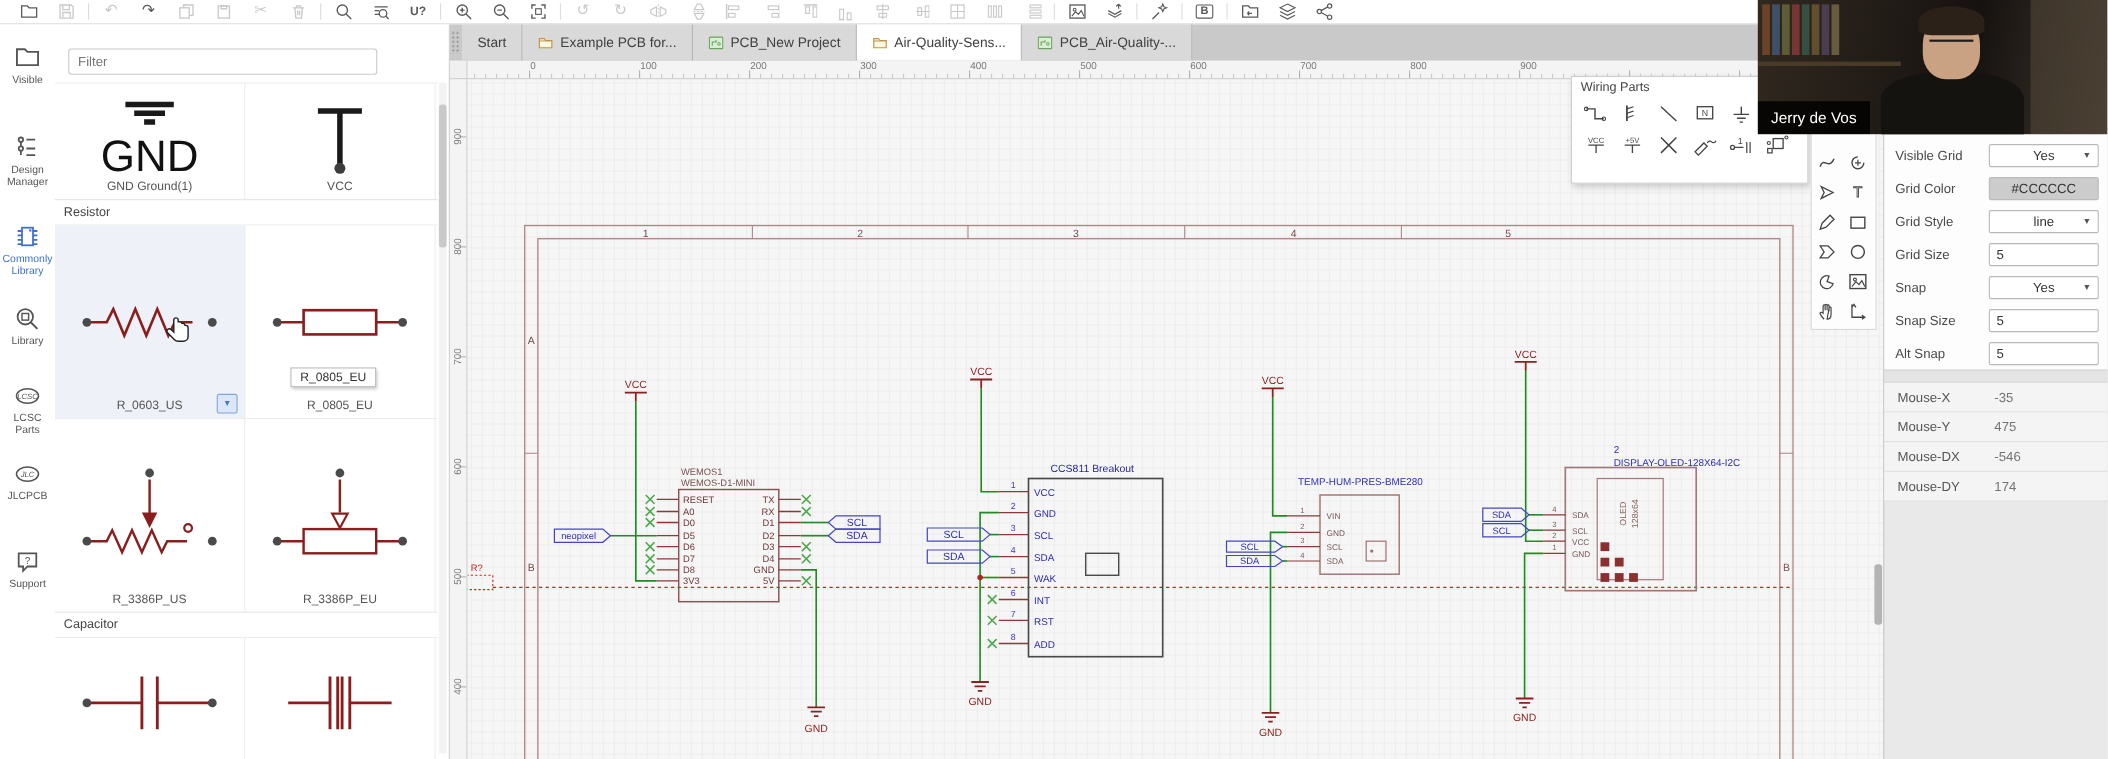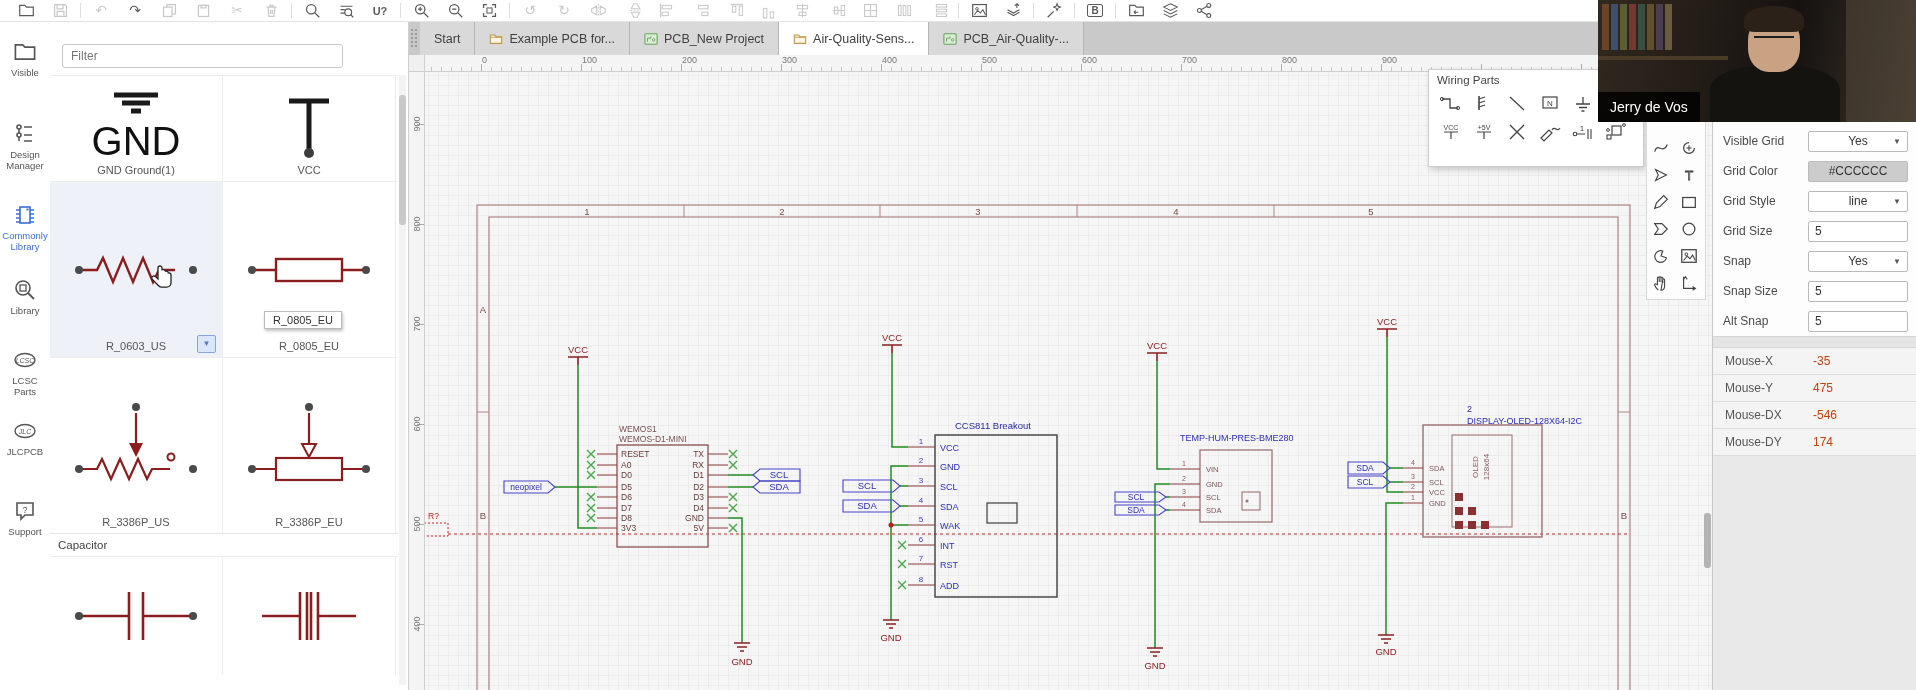--- a/index.html
+++ b/index.html
@@ -65,21 +65,21 @@
   .ptop{background:#fdfdfd;padding-top:4px;}
   .prow{display:flex;align-items:center;height:30px;padding:0 0 0 10px;}
   .plabel{width:85px;color:#4a4a4a;}
   .pctrl{width:100px;height:21px;border:1px solid #b9b9b9;border-radius:2px;background:#fff;display:flex;align-items:center;padding:0 6px;box-sizing:border-box;color:#333;position:relative;cursor:pointer;}
   .pctrl.sel{justify-content:center;}
   .pctrl.sel .caret{position:absolute;right:6px;font-size:8px;color:#555;}
   .pctrl.swatch{background:#ccc;justify-content:center;border-color:#bbb;cursor:default;}
   .psep{height:10px;background:#e4e4e4;border-top:1px solid #d5d5d5;border-bottom:1px solid #d5d5d5;}
   .mrow{display:flex;height:26px;align-items:center;background:#f4f4f4;border-bottom:1px solid #ddd;font-size:12px;}
   .mrow .ml{width:88px;padding-left:12px;color:#555;}
-  .mrow .mv{color:#c2410c;}
+  .mrow .mv{color:#737373;}
   
   .webcam{position:absolute;left:1598px;top:0;width:318px;height:122px;z-index:50;background:linear-gradient(100deg,#31291f 0%,#201a16 40%,#161210 60%,#3d362c 100%);overflow:hidden;}
   .books{position:absolute;left:0;top:0;width:120px;height:58px;display:flex;gap:2px;padding:4px;opacity:.8;}
   .books i{display:block;width:7px;height:46px;}
   .shelf{position:absolute;left:0;top:56px;width:130px;height:4px;background:#4a3a28;}
   .person-head{position:absolute;left:150px;top:14px;width:52px;height:58px;background:#c9a183;border-radius:45% 45% 40% 40%;}
   .person-hair{position:absolute;left:146px;top:6px;width:60px;height:26px;background:#2c2118;border-radius:50% 50% 20% 20%;}
   .person-glasses{position:absolute;left:156px;top:36px;width:40px;height:9px;border-top:2px solid #1c1c1c;}
   .person-body{position:absolute;left:112px;top:66px;width:130px;height:60px;background:#15130f;border-radius:40% 40% 0 0;}
   .wall-r{position:absolute;right:0;top:0;width:70px;height:122px;background:#55493b;opacity:.55;}
@@ -555,20 +555,21 @@
           <span class="cap">GND Ground(1)</span>
         </div>
         <div class="cell">
           <svg width="80" height="80" viewBox="0 0 80 80">
             <path d="M20 12h40M40 12v50" stroke="#1a1a1a" stroke-width="5"></path>
               <circle cx="40" cy="64" r="5" fill="#3d3d3d"></circle>
           </svg>
           <span class="cap">VCC</span>
         </div>
       </div>
+      <div class="sechdr">Resistor</div>
       <div class="cellrow">
         <div class="cell tall hov">
           <svg width="130" height="50" viewBox="0 0 130 50">
             <path d="M8 25h18l6-12 10 24 10-24 10 24 10-24 10 24 6-12h16" fill="none" stroke="#8a1e1e" stroke-width="2.4"></path>
             <circle cx="8" cy="25" r="4" fill="#4a4a4a"></circle>
               <circle cx="122" cy="25" r="4" fill="#4a4a4a"></circle>
           </svg>
           <span class="cap">R_0603_US</span>
           <span class="ddbtn">▾</span>
           <svg class="handcur" width="26" height="30" viewBox="0 0 26 30">

